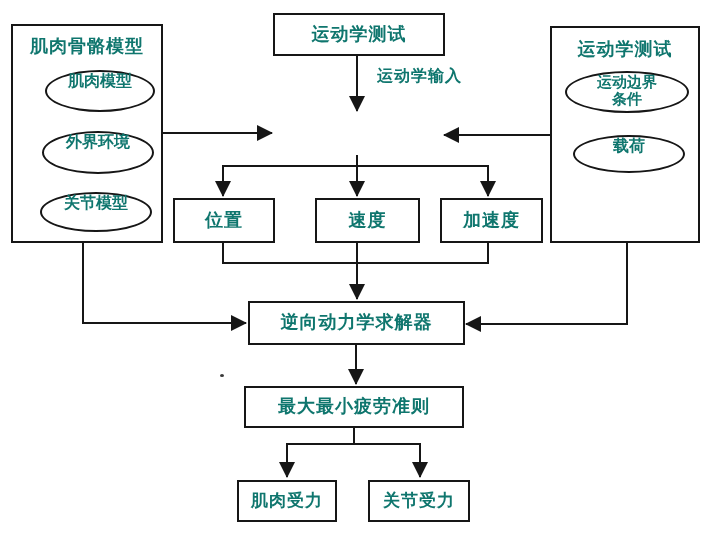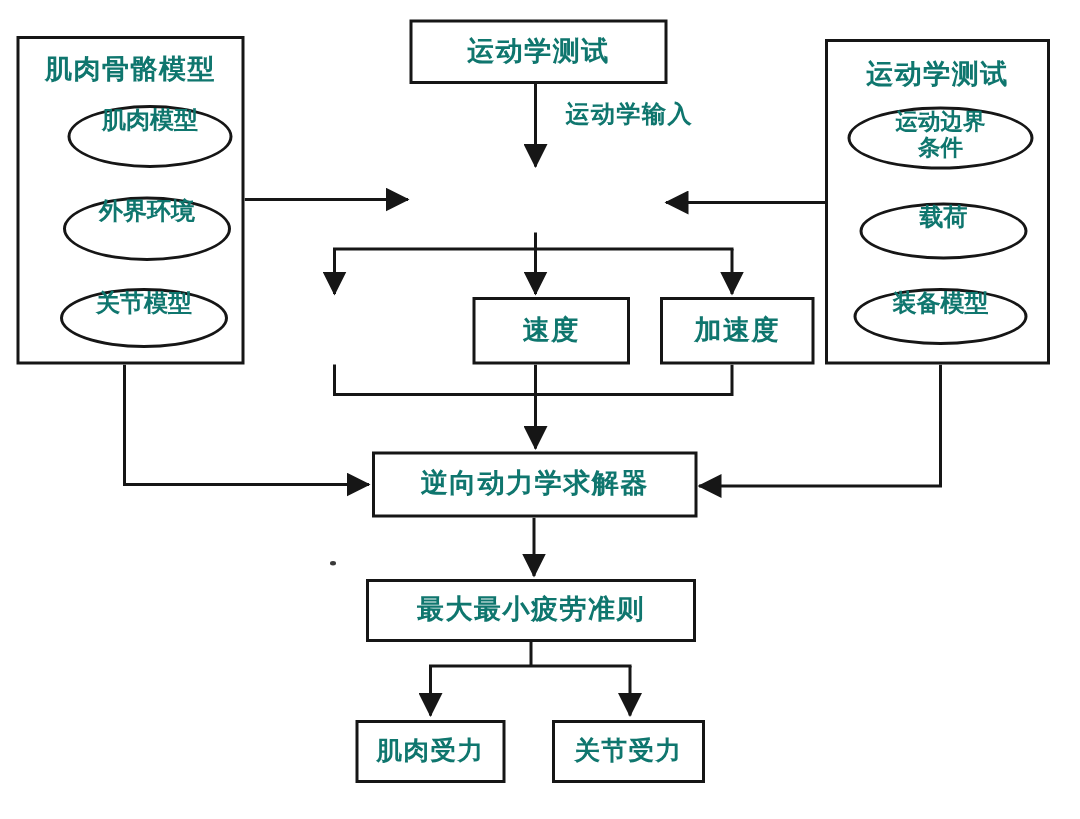--- a/index.html
+++ b/index.html
@@ -79,32 +79,32 @@
   </div>
 
   <div class="panel" style="left:550px;top:26px;width:150px;height:217px">
     <div class="panel-title" style="top:9px">运动学测试</div>
     <div class="ellipse" style="left:13px;top:43px;width:124px;height:42px">
       <span class="wrap2">运动边界条件</span>
     </div>
     <div class="ellipse" style="left:21px;top:107px;width:112px;height:38px">
       <span>载荷</span>
     </div>
-    <div class="ellipse" style="left:17px;top:164px;width:116px;height:38px">
-      <span>装备模型</span>
-    </div>
   </div>
 
   <div class="node" style="left:273px;top:13px;width:172px;height:43px">
     <span>运动学测试</span>
   </div>
 
   <div class="edge-label" style="left:377px;top:66px">运动学输入</div>
 
 
+  <div class="node" style="left:173px;top:198px;width:102px;height:45px">
+    <span>位置</span>
+  </div>
 
   <div class="node" style="left:315px;top:198px;width:105px;height:45px">
     <span>速度</span>
   </div>
 
   <div class="node" style="left:440px;top:198px;width:103px;height:45px">
     <span>加速度</span>
   </div>
 
   <div class="node" style="left:248px;top:301px;width:217px;height:44px">

